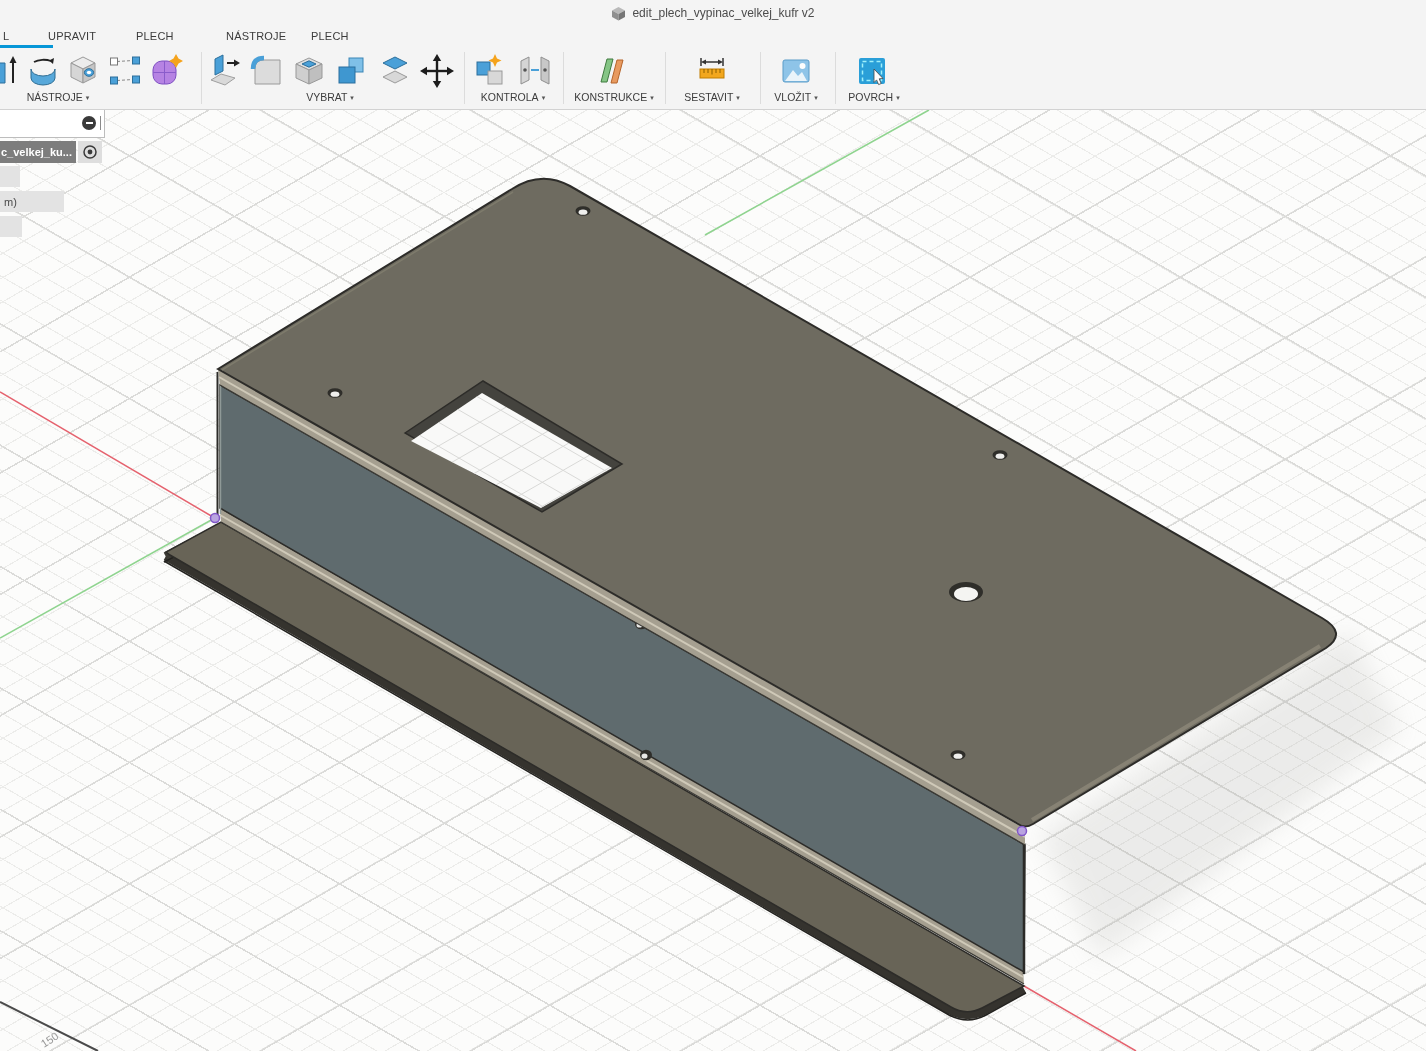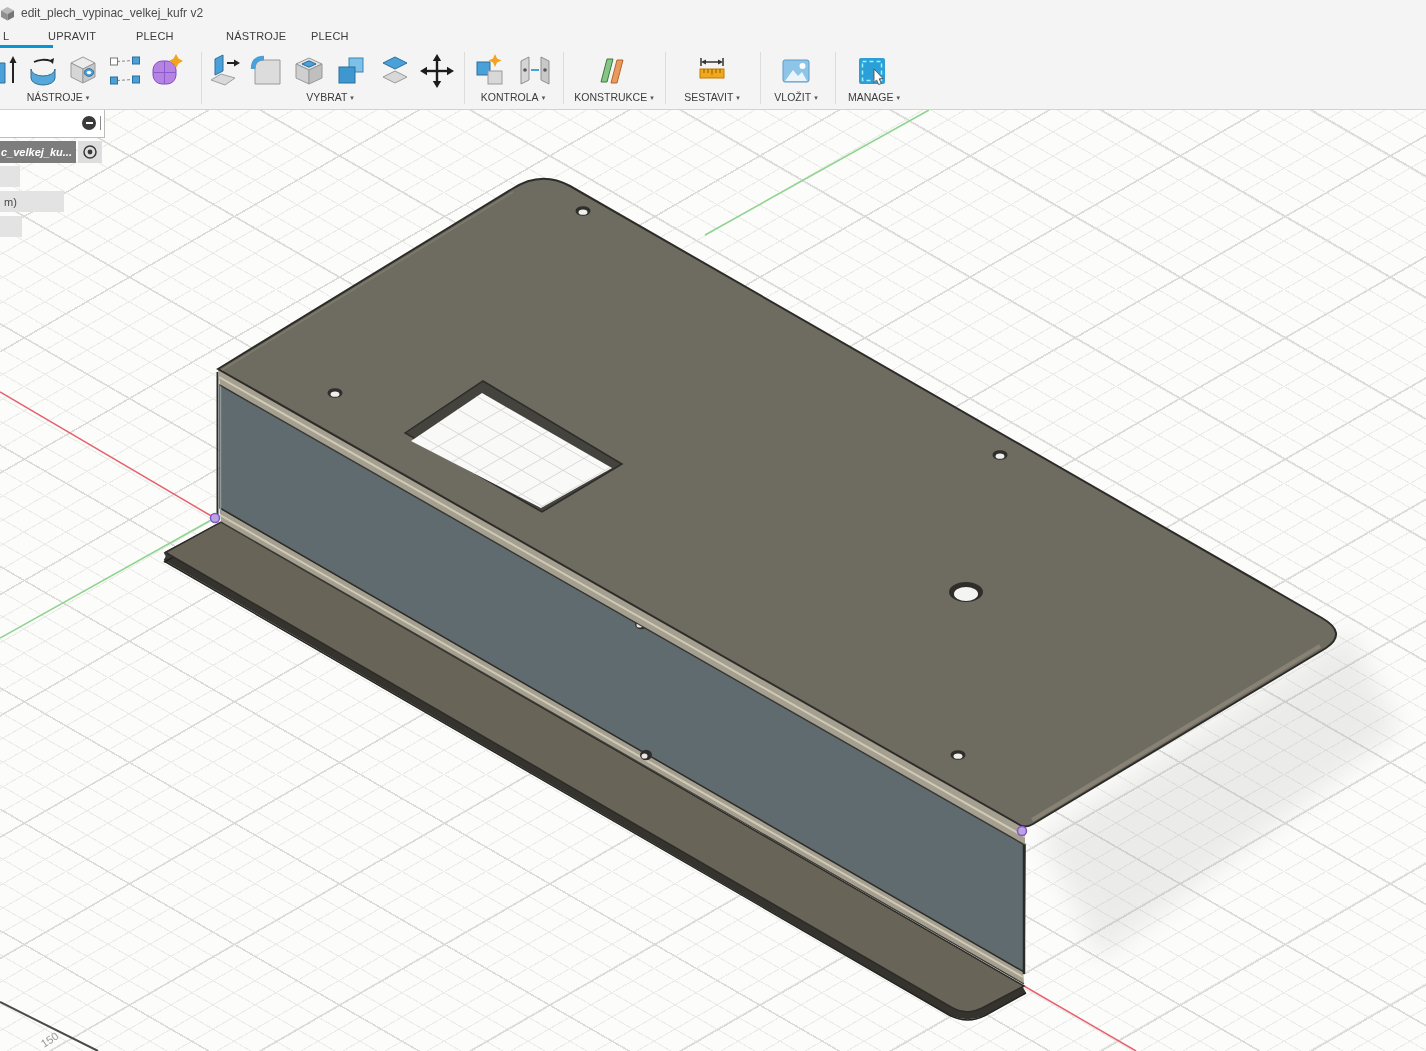--- a/index.html
+++ b/index.html
@@ -8,21 +8,21 @@
     font-family:"Liberation Sans", sans-serif;
     background:#fcfcfb;
   }
   
   .chrome{
     position:absolute;left:0;top:0;width:1426px;height:109px;
     background:#f4f4f4;border-bottom:1px solid #d2d2d2;z-index:10;
   }
   .titlebar{
     position:absolute;left:0;top:0;width:100%;height:26px;
-    display:flex;align-items:center;justify-content:flex-start;gap:6px;
+    display:flex;align-items:center;justify-content:center;gap:6px;
   }
   .doc-title{font-size:12px;color:#4c4c4c;}
   .tab{
     position:absolute;top:30px;font-size:11px;color:#3b3b3b;letter-spacing:.2px;
     white-space:nowrap;cursor:default;
   }
   .tab-underline{position:absolute;left:0;top:45px;width:53px;height:3px;background:#0696d7;}
   .tbtn{
     position:absolute;top:52px;width:38px;height:38px;
     display:flex;align-items:center;justify-content:center;
@@ -40,21 +40,21 @@
   }
   .minus-circle{
     position:absolute;left:82px;top:6px;width:14px;height:14px;border-radius:50%;
     background:#3a3a3a;display:flex;align-items:center;justify-content:center;
   }
   .minus-circle::after{content:"";width:7px;height:2px;background:#fff;display:block;}
   .caret-bar{position:absolute;left:100px;top:6px;width:1px;height:14px;background:#8a8a8a;}
   .sel-row{
     position:absolute;left:0;top:141px;width:76px;height:22px;background:#7d7d7d;z-index:11;
     color:#fff;font-size:11px;font-weight:bold;display:flex;align-items:center;
-    padding-left:1px;box-sizing:border-box;white-space:nowrap;overflow:hidden;font-style:italic;
+    padding-left:1px;box-sizing:border-box;white-space:nowrap;overflow:hidden;
   }
   .radio-box{
     position:absolute;left:78px;top:141px;width:24px;height:22px;background:#dedede;z-index:11;
     display:flex;align-items:center;justify-content:center;
   }
   .stub{position:absolute;left:0;background:#e3e3e3;z-index:11;height:21px;
     font-size:11px;color:#4a4a4a;display:flex;align-items:center;padding-left:4px;box-sizing:border-box;}
   
   .viewport{
     position:absolute;left:0;top:110px;width:1426px;height:941px;z-index:1;
@@ -315,21 +315,21 @@
       <path d="M20,16 L29,25.5 L25.2,25.8 L27.2,30.5 L24.6,31.6 L22.6,26.9 L20,29.5 Z" fill="#fff" stroke="#444" stroke-width="0.8"></path>
     </svg>
   </div>
 
   <div class="tlabel" style="left:8px"><span>NÁSTROJE</span><span class="arr">▾</span></div>
   <div class="tlabel" style="left:280px"><span>VYBRAT</span><span class="arr">▾</span></div>
   <div class="tlabel" style="left:463px"><span>KONTROLA</span><span class="arr">▾</span></div>
   <div class="tlabel" style="left:564px"><span>KONSTRUKCE</span><span class="arr">▾</span></div>
   <div class="tlabel" style="left:662px"><span>SESTAVIT</span><span class="arr">▾</span></div>
   <div class="tlabel" style="left:746px"><span>VLOŽIT</span><span class="arr">▾</span></div>
-  <div class="tlabel" style="left:824px"><span>MANAGE</span><span class="arr">▾</span></div>
+  <div class="tlabel" style="left:824px"><span>POVRCH</span><span class="arr">▾</span></div>
 </div>
 
 <div class="searchbox">
   <div class="minus-circle"></div>
   <div class="caret-bar"></div>
 </div>
 
 <div class="sel-row">c_velkej_ku...</div>
 <div class="radio-box">
   <svg width="16" height="16" viewBox="0 0 16 16">

